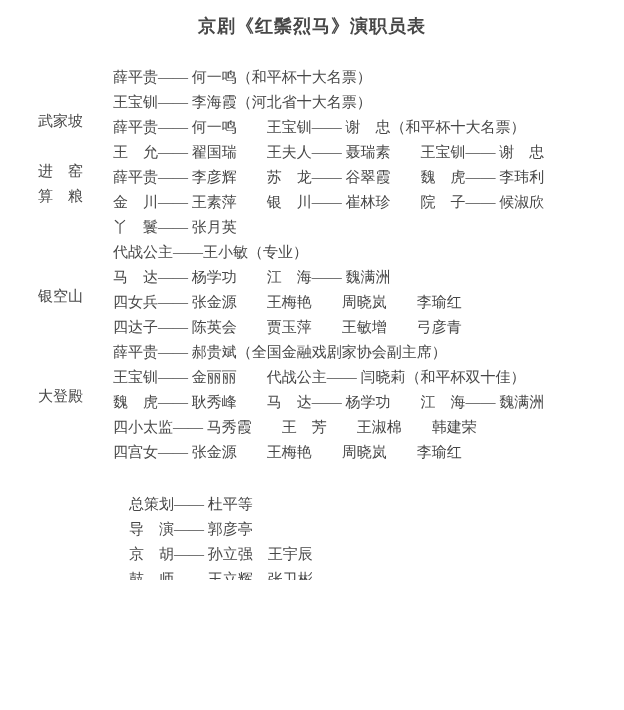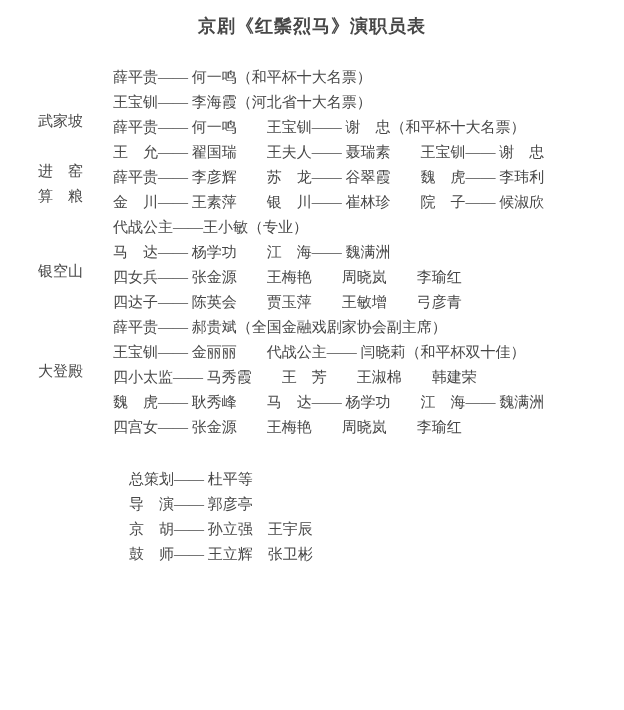--- a/index.html
+++ b/index.html
@@ -85,20 +85,24 @@
       <span class="cline">王　允—— 翟国瑞　　王夫人—— 聂瑞素　　王宝钏—— 谢　忠</span>
     </div>
     <div class="row">
       <span class="slabel"></span>
       <span class="cline">薛平贵—— 李彦辉　　苏　龙—— 谷翠霞　　魏　虎—— 李玮利</span>
     </div>
     <div class="row">
       <span class="slabel"></span>
       <span class="cline">金　川—— 王素萍　　银　川—— 崔林珍　　院　子—— 候淑欣</span>
     </div>
+    <div class="row">
+      <span class="slabel"></span>
+      <span class="cline">丫　鬟—— 张月英</span>
+    </div>
 
     <div class="row">
       <span class="slabel">银空山</span>
       <span class="cline">代战公主——王小敏（专业）</span>
     </div>
     <div class="row">
       <span class="slabel"></span>
       <span class="cline">马　达—— 杨学功　　江　海—— 魏满洲</span>
     </div>
     <div class="row">
@@ -113,25 +117,25 @@
     <div class="row">
       <span class="slabel">大登殿</span>
       <span class="cline">薛平贵—— 郝贵斌（全国金融戏剧家协会副主席）</span>
     </div>
     <div class="row">
       <span class="slabel"></span>
       <span class="cline">王宝钏—— 金丽丽　　代战公主—— 闫晓莉（和平杯双十佳）</span>
     </div>
     <div class="row">
       <span class="slabel"></span>
-      <span class="cline">四小太监—— 马秀霞　　王　芳　　王淑棉　　韩建荣</span>
+      <span class="cline">魏　虎—— 耿秀峰　　马　达—— 杨学功　　江　海—— 魏满洲</span>
     </div>
     <div class="row">
       <span class="slabel"></span>
-      <span class="cline">魏　虎—— 耿秀峰　　马　达—— 杨学功　　江　海—— 魏满洲</span>
+      <span class="cline">四小太监—— 马秀霞　　王　芳　　王淑棉　　韩建荣</span>
     </div>
     <div class="row">
       <span class="slabel"></span>
       <span class="cline">四宫女—— 张金源　　王梅艳　　周晓岚　　李瑜红</span>
     </div>
 
     <div class="crew">
       <div class="crew-row">总策划—— 杜平等</div>
       <div class="crew-row">导　演—— 郭彦亭</div>
       <div class="crew-row">京　胡—— 孙立强　王宇辰</div>

